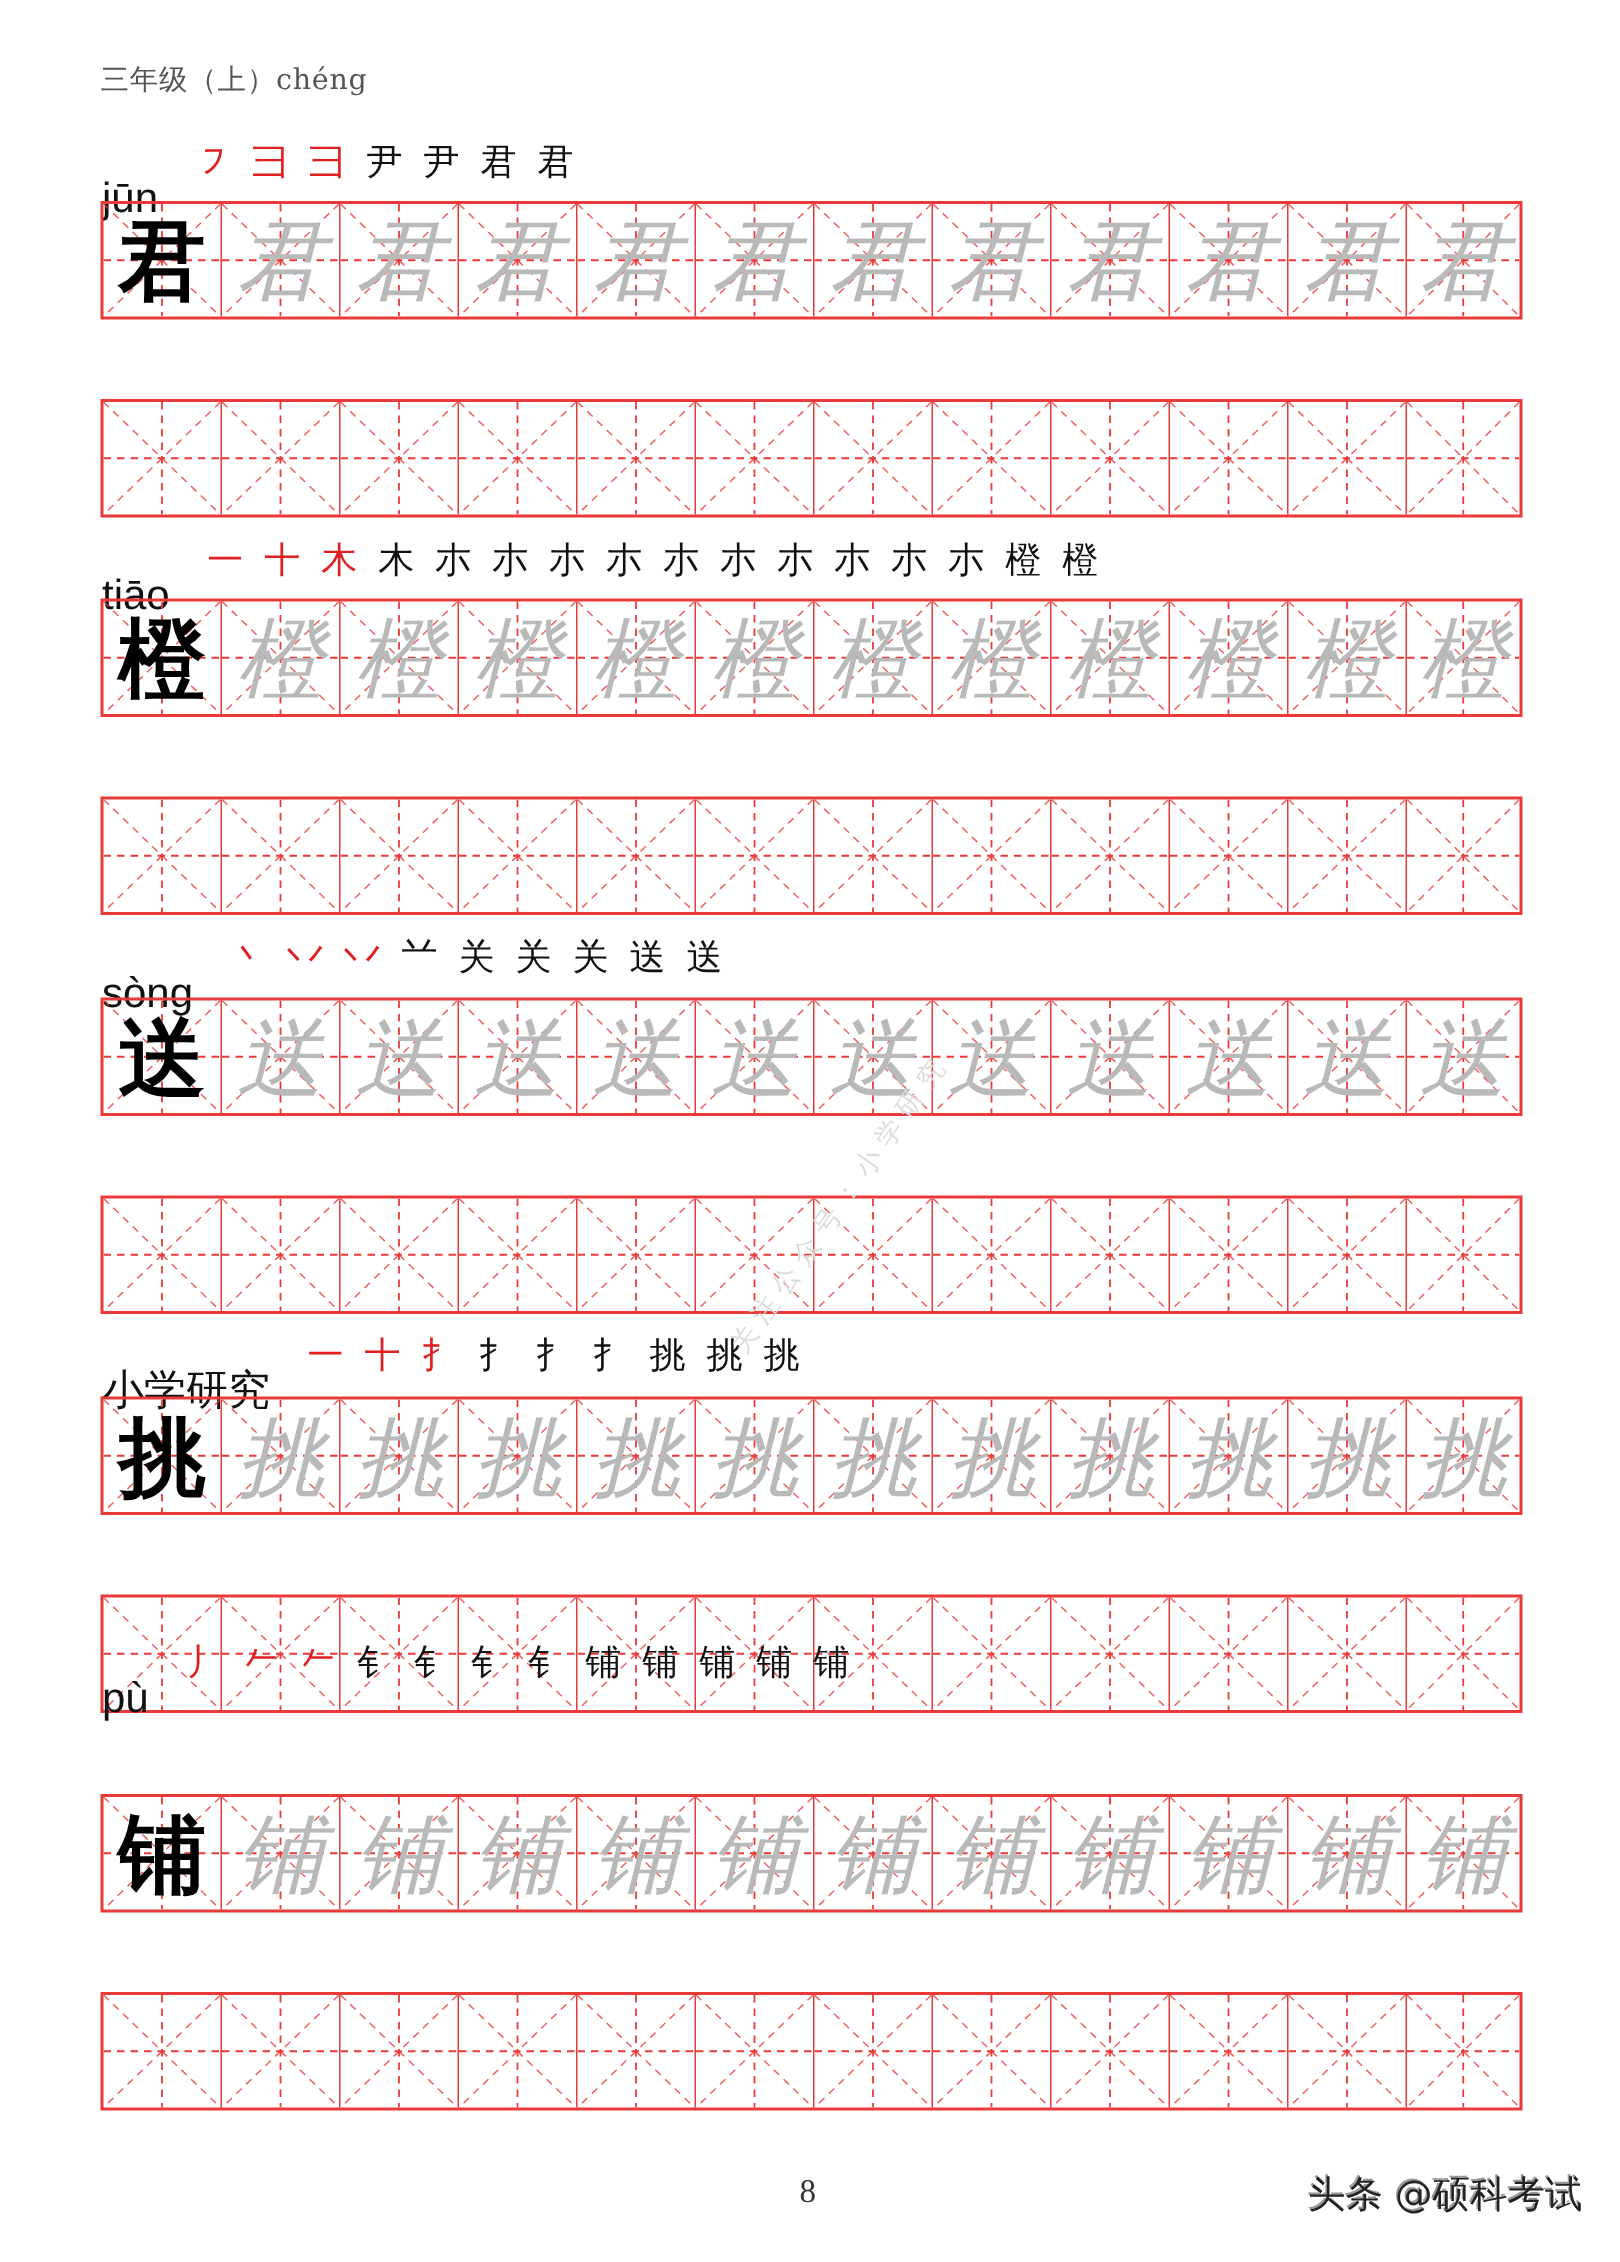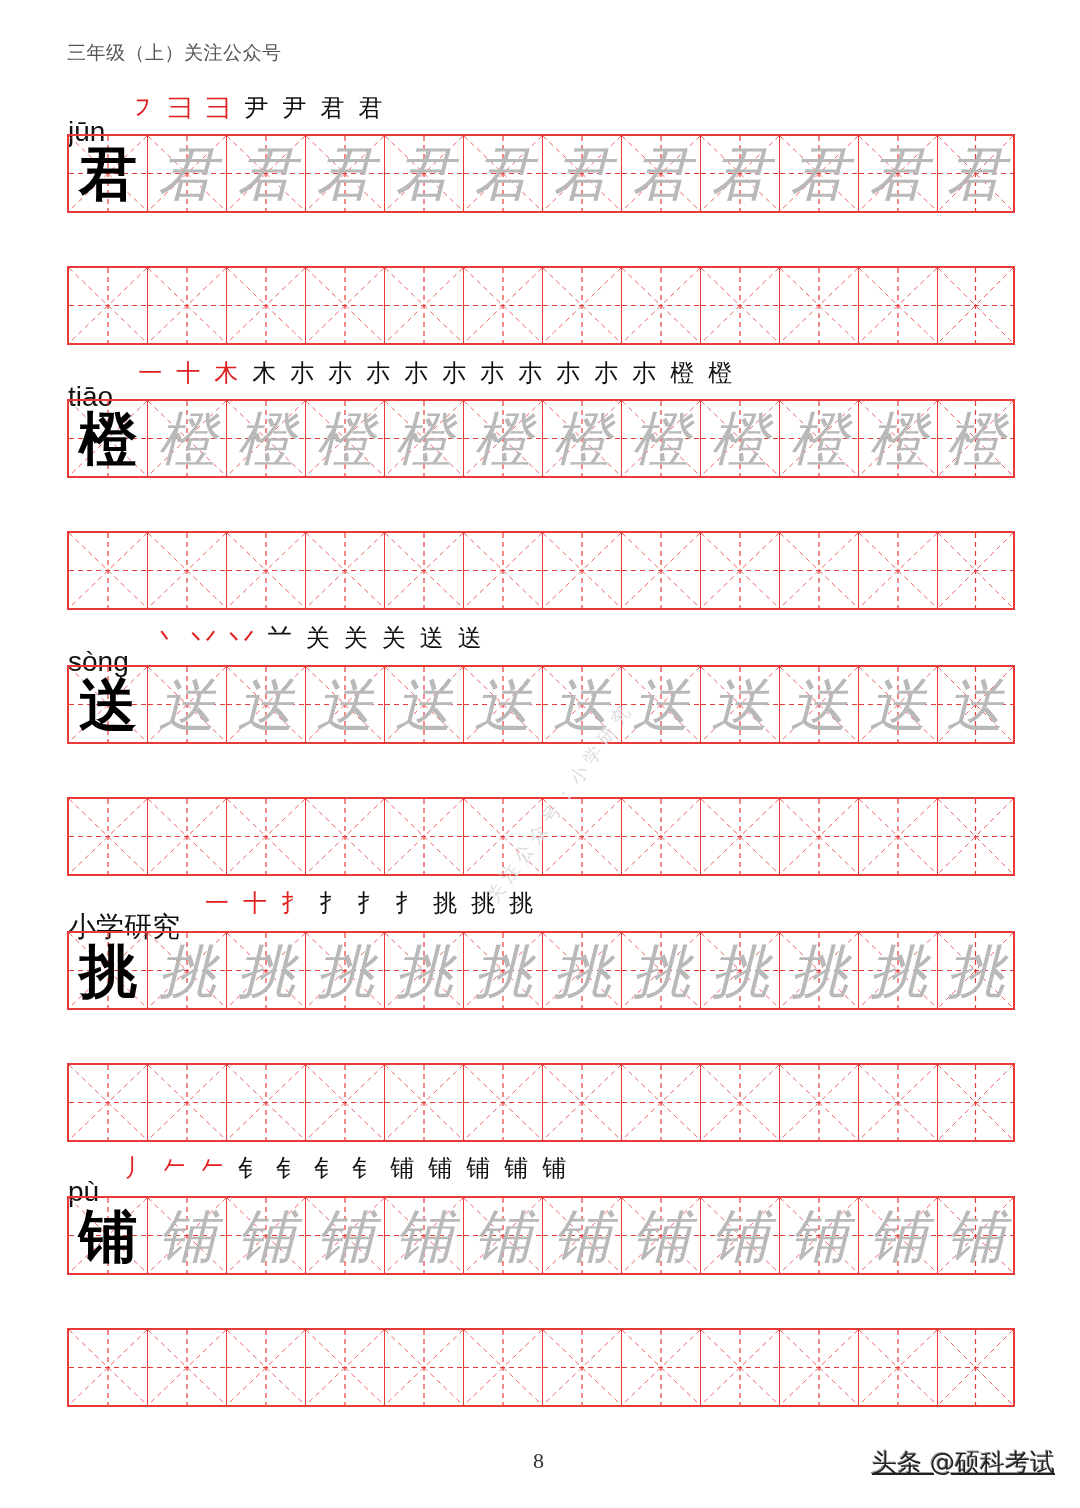--- a/index.html
+++ b/index.html
@@ -20,26 +20,26 @@
     .cell svg.guide { position: absolute; inset: 0; width: 100%; height: 100%; }
     .cell .glyph { position: absolute; inset: 0; display: flex; align-items: center; justify-content: center;
                    font-size: 58px; font-family: "DejaVu Serif", serif; line-height: 1; }
     .cell .glyph.model { color: #000; font-weight: bold; }
     .cell .glyph.trace { color: #b9b9b9; font-style: italic; }
     .watermark { position: absolute; left: 440px; top: 790px; transform: rotate(-55deg);
                  font-size: 18px; color: #dcdcdc; letter-spacing: 6px; white-space: nowrap; }
     .page-number { position: absolute; left: 533px; top: 1448px; font-size: 22px; color: #333;
                    font-family: "Liberation Serif", serif; }
     .source-credit { position: absolute; right: 25px; top: 1446px; font-size: 25px; color: #222;
-                     font-family: "DejaVu Sans", sans-serif; text-shadow: 1px 1px 0 #fff, -1px -1px 0 #999; text-decoration: underline; }
+                     font-family: "DejaVu Sans", sans-serif; text-shadow: 1px 1px 0 #fff, -1px -1px 0 #999; }
   </style>
 </head>
 <body>
 
-<div class="page-header">三年级（上）关注公众号</div>
+<div class="page-header">三年级（上）chéng</div>
 
 <div class="pinyin-line" style="top:88px;">
   <span class="pinyin">jūn</span>
   <div class="stroke-seq">
       <span class="stroke-step" style="color: rgb(224, 32, 32);">㇇</span>
       <span class="stroke-step" style="color: rgb(224, 32, 32);">⺕</span>
       <span class="stroke-step" style="color: rgb(224, 32, 32);">⺕</span>
       <span class="stroke-step">尹</span>
       <span class="stroke-step">尹</span>
       <span class="stroke-step">君</span>
@@ -924,21 +924,21 @@
     <div class="cell">
       <svg class="guide" viewBox="0 0 100 100" preserveAspectRatio="none">
     <line x1="50" y1="0" x2="50" y2="100" stroke="#e93a3a" stroke-width="1.2" stroke-dasharray="5,4" vector-effect="non-scaling-stroke"></line>
     <line x1="0" y1="50" x2="100" y2="50" stroke="#e93a3a" stroke-width="1.2" stroke-dasharray="5,4" vector-effect="non-scaling-stroke"></line>
     <line x1="0" y1="0" x2="100" y2="100" stroke="#e93a3a" stroke-width="1" stroke-dasharray="5,4" opacity="0.8" vector-effect="non-scaling-stroke"></line>
     <line x1="100" y1="0" x2="0" y2="100" stroke="#e93a3a" stroke-width="1" stroke-dasharray="5,4" opacity="0.8" vector-effect="non-scaling-stroke"></line>
   </svg>
     </div>
   </div>
 
-<div class="pinyin-line" style="top:1148px;">
+<div class="pinyin-line" style="top:1088px;">
   <span class="pinyin">pù</span>
   <div class="stroke-seq">
       <span class="stroke-step" style="color: rgb(224, 32, 32);">丿</span>
       <span class="stroke-step" style="color: rgb(224, 32, 32);">𠂉</span>
       <span class="stroke-step" style="color: rgb(224, 32, 32);">𠂉</span>
       <span class="stroke-step">钅</span>
       <span class="stroke-step">钅</span>
       <span class="stroke-step">钅</span>
       <span class="stroke-step">钅</span>
       <span class="stroke-step">铺</span>

